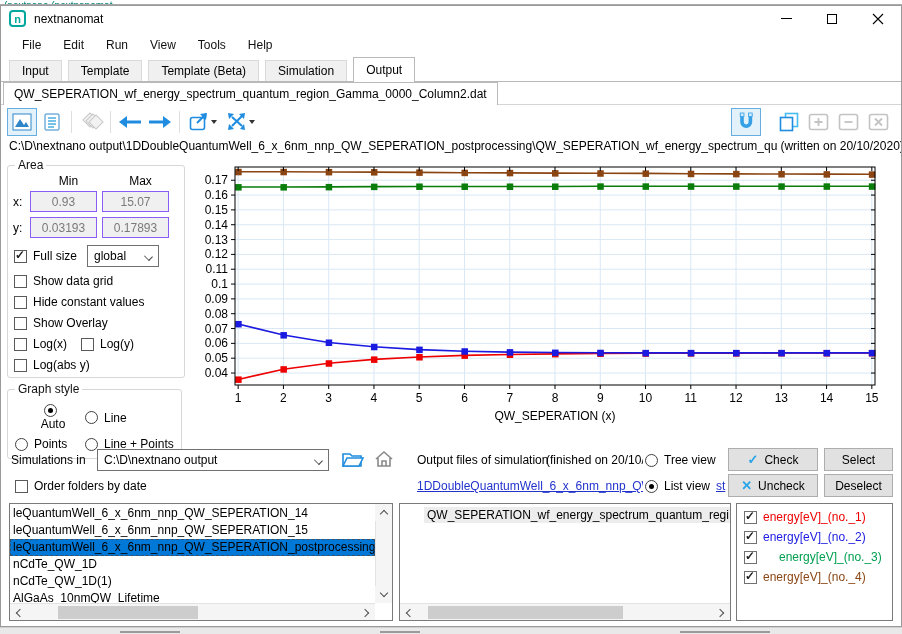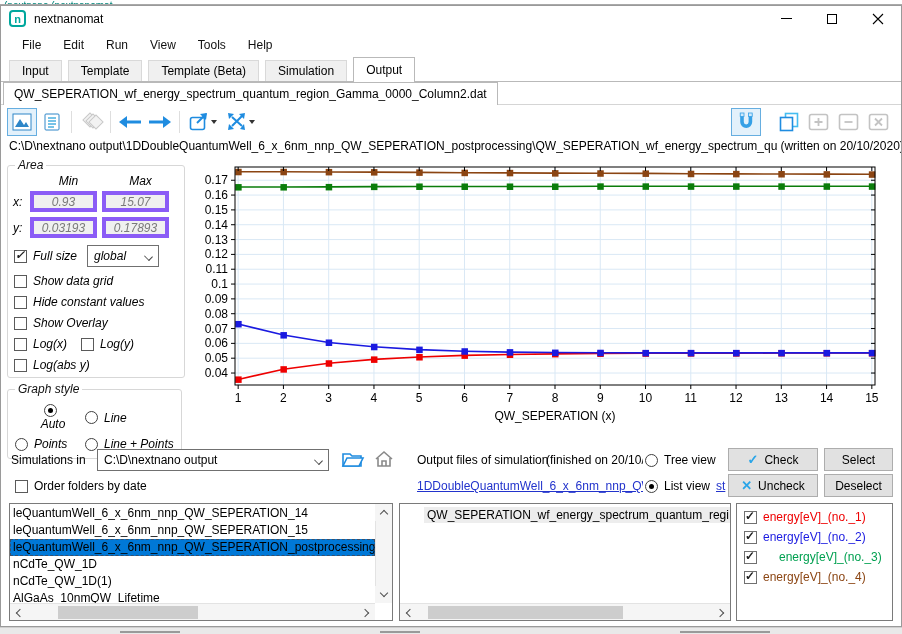--- a/index.html
+++ b/index.html
@@ -52,27 +52,27 @@
   .tright { margin-left:auto; display:flex; align-items:center; }
   .tgap { width:12px; }
 
   
   .pathbar { height:18px; padding:1px 8px 0; white-space:nowrap; overflow:hidden; color:#000; flex:0 0 auto; }
   .pathbar .w { margin-left:3px; }
 
   
   .main { height:287px; display:flex; padding:2px 4px 0 6px; flex:0 0 auto; }
   .leftpanel { width:178px; flex:0 0 auto; padding-right:4px; }
-  fieldset { border:1px solid #d7d7d7; border-radius:3px; padding:2px 5px 5px; margin-bottom:4px;font-style:italic; }
+  fieldset { border:1px solid #d7d7d7; border-radius:3px; padding:2px 5px 5px; margin-bottom:4px; }
   legend { padding:0 3px; margin-left:2px; color:#111; }
   .mm-head { display:flex; margin-left:22px; }
   .mm-head span { width:67px; text-align:center; margin-right:5px; }
   .val-row { display:flex; align-items:center; margin:3px 0 5px; }
   .val-row .lbl { width:17px; }
-  .valbox { width:67px; height:21px; border:4px solid #8b5cf6; background:#f0f0f0; color:#7a7a7a;
+  .valbox { width:67px; height:21px; border:1px solid #8b5cf6; background:#f0f0f0; color:#7a7a7a;
             display:flex; align-items:center; justify-content:center; margin-right:5px; }
   .cbrow { display:flex; align-items:center; margin:7px 1px 0; }
   .cb { width:13px; height:13px; border:1px solid #5a5a5a; background:#fff; position:relative; flex:0 0 auto; }
   .cb.checked::after { content:"✓"; position:absolute; left:0px; top:-3px; font-size:12px; font-weight:bold; color:#222; }
   .cb + span, .radio + span { margin-left:6px; white-space:nowrap; }
   .combo { height:22px; border:1px solid #707070; background:#fff; display:flex; align-items:center; padding-left:6px; position:relative; }
   .combo .chev { position:absolute; right:6px; top:7px; width:7px; height:7px; border-right:1.4px solid #444; border-bottom:1.4px solid #444; transform:rotate(45deg) scale(1,.8); }
   .fullsize-combo { width:72px; margin-left:10px; }
   .radio { width:13px; height:13px; border:1px solid #404040; border-radius:50%; background:#fff; position:relative; flex:0 0 auto; }
   .radio.selected::after { content:""; position:absolute; left:3px; top:3px; width:5px; height:5px; border-radius:50%; background:#000; }

